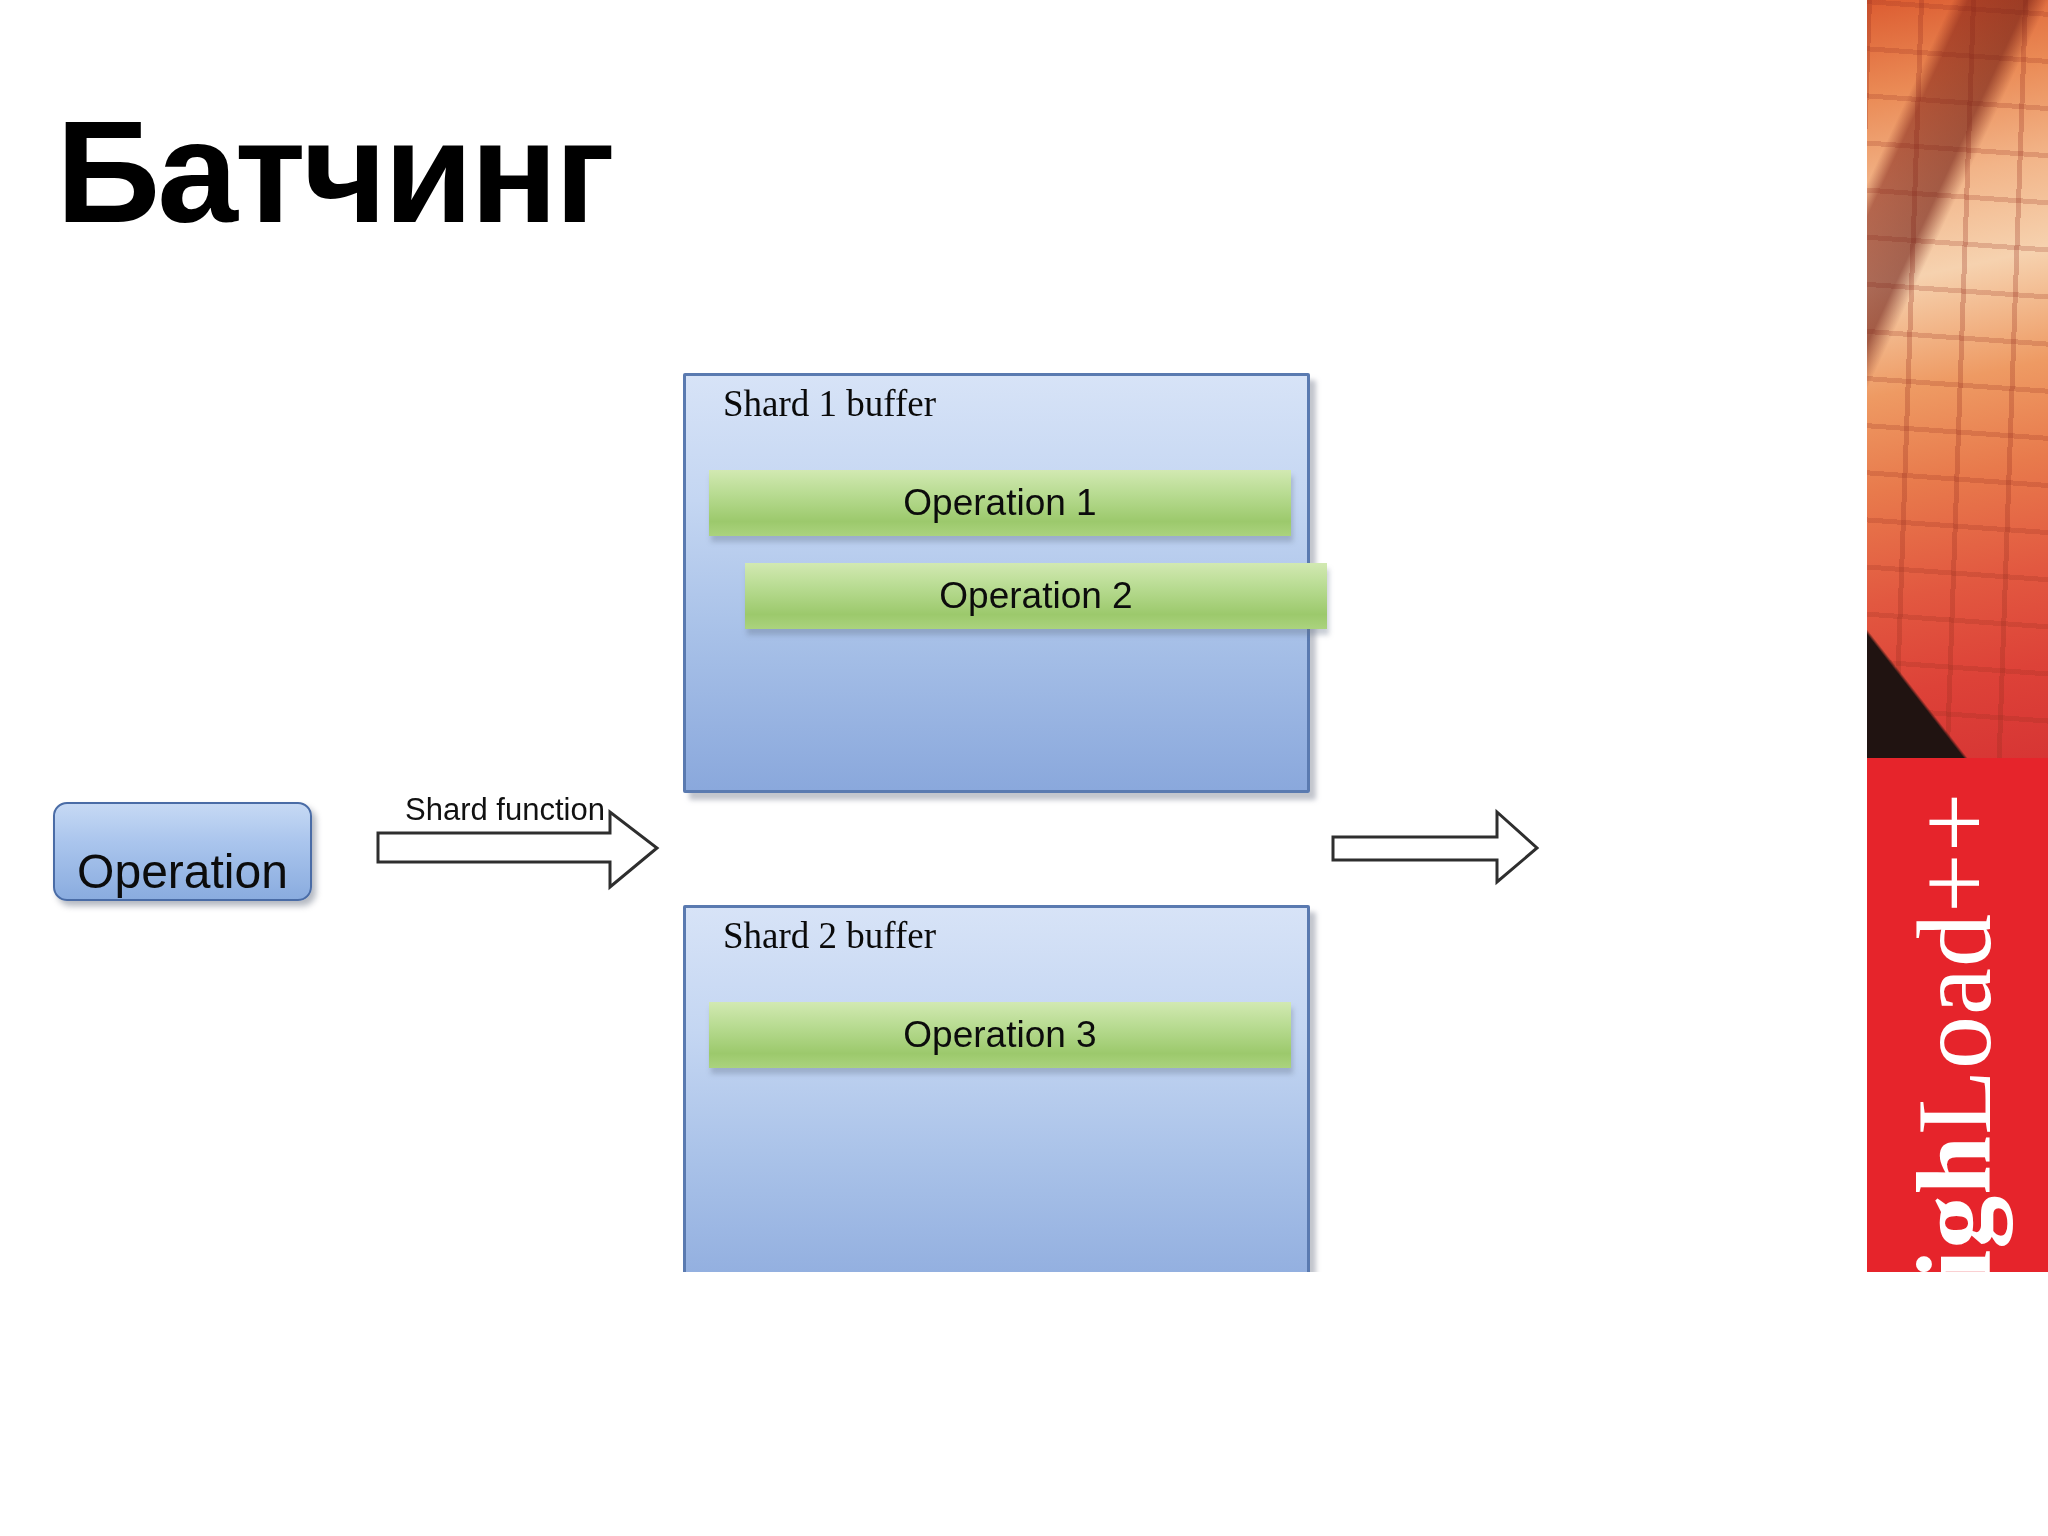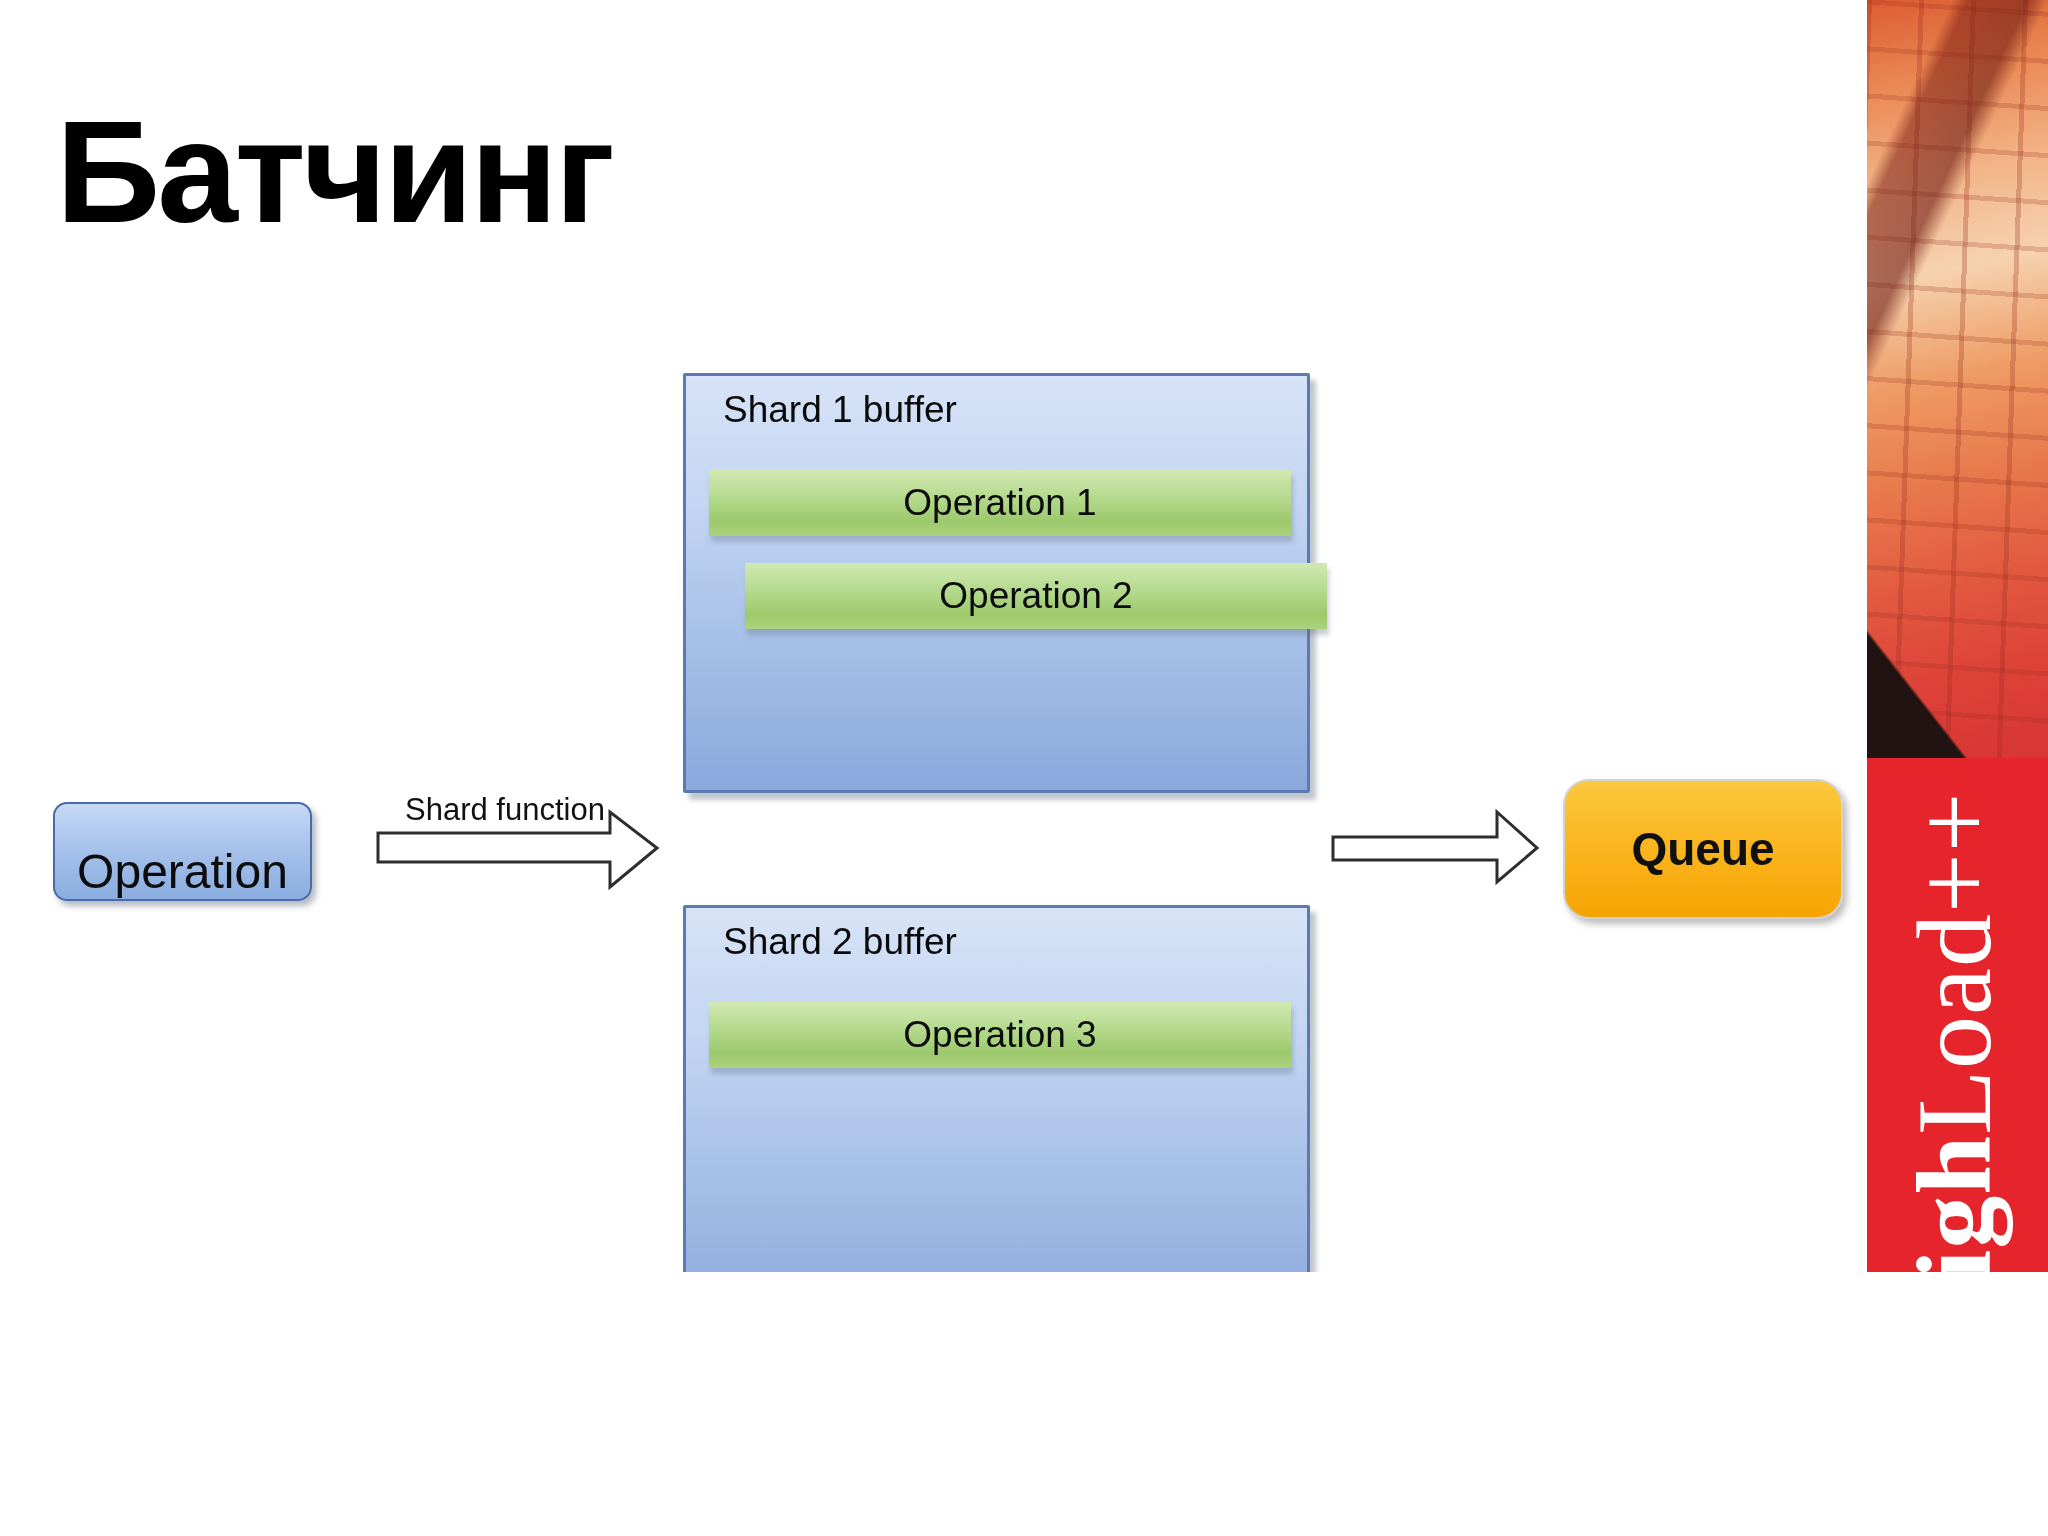--- a/index.html
+++ b/index.html
@@ -35,22 +35,22 @@
   
   .shard-box{
     position:absolute;left:683px;width:627px;height:420px;
     border:3px solid #5a7ab0;border-radius:2px;box-sizing:border-box;
     background:linear-gradient(to bottom,#d7e3f7 0%,#c4d6f2 30%,#a8c1e8 62%,#8aa8dc 100%);
     box-shadow:6px 7px 5px rgba(168,173,184,.7);
   }
   .shard1{top:373px;}
   .shard2{top:905px;}
   .shard-title{
-    position:absolute;left:37px;top:14px;
-    font-size:37px;color:#0a0a0a;line-height:1.1;
+    position:absolute;left:37px;top:8px;
+    font-size:37px;color:#0a0a0a;line-height:1.1;font-family:Liberation Serif, serif;
   }
   .op-bar{
     position:absolute;left:23px;width:582px;height:66px;
     border-radius:0;
     background:linear-gradient(to bottom,#d2e9b2 0%,#b9dc93 35%,#9cc96c 78%,#abd37e 100%);
     box-shadow:2px 6px 5px rgba(96,112,136,.35);
     display:flex;align-items:center;justify-content:center;
     font-size:37px;color:#0c0c0c;
   }
   .bar-1{top:94px;}
@@ -125,23 +125,20 @@
     <div class="shard-title">Shard 2 buffer</div>
     <div class="op-bar bar-1">
       <span>Operation 3</span>
     </div>
   </div>
 
   <svg class="arrow-svg" style="left:1331px;top:808px;" width="210" height="80" viewBox="0 0 210 80">
     <polygon points="2,29 166,29 166,4 206,40 166,74 166,52 2,52"></polygon>
   </svg>
 
-  <div class="queue-box">
-    <span>Queue</span>
-  </div>
 
   <aside class="sidebar">
     <div class="building-photo"></div>
     <div class="brand">
       <span class="brand-bold">High</span><span class="brand-serif">Load</span><span class="brand-plus">++</span>
     </div>
     <svg class="logo-mark" viewBox="0 0 150 124">
       <path d="M18,10 h96 q9,0 7.5,9 l-1,6 q-1,8 -10,8 h-92.5 z"></path>
       <path d="M18,47 h88 a21,21 0 0 1 21,21 v3 a21,21 0 0 1 -21,21 h-20 v-14 h17 a8,8 0 0 0 8,-8 v-2 a8,8 0 0 0 -8,-8 h-85 z"></path>
       <path d="M50,62 h22 v38 a10,10 0 0 0 10,10 h28 v14 h-32 a28,28 0 0 1 -28,-28 z"></path>

